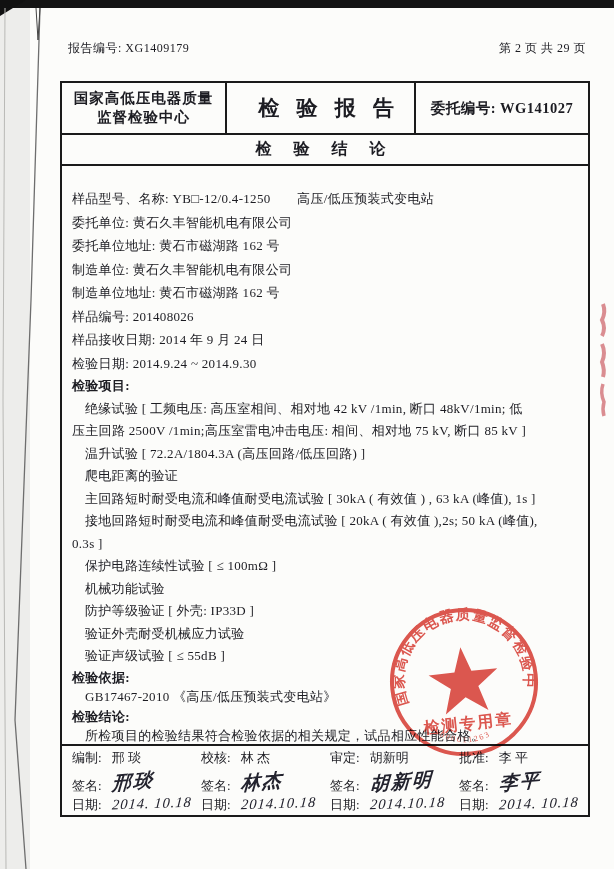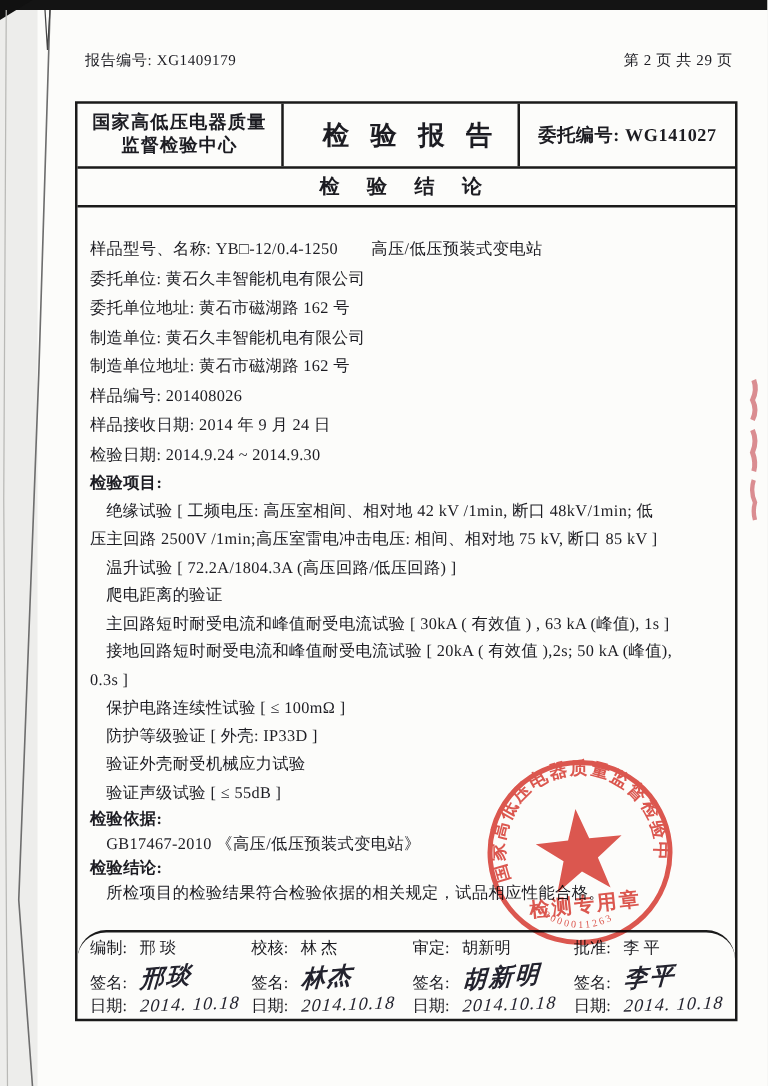--- a/index.html
+++ b/index.html
@@ -35,21 +35,21 @@
 
   
   .body{flex:1;overflow:hidden;padding:21px 8px 0 10px;font-size:13px;letter-spacing:.3px;}
   .ln{line-height:23.5px;white-space:nowrap;}
   .it{line-height:22.5px;white-space:nowrap;}
   .ind{padding-left:13px;}
   .tail{line-height:19.5px;white-space:nowrap;}
   .bold{font-weight:bold;}
 
   
-  .signoff{flex:0 0 auto;border-top:2px solid #1a1a1a;padding:3px 0 0 10px;font-size:13px;border-radius:23px;}
+  .signoff{flex:0 0 auto;border-top:2px solid #1a1a1a;padding:3px 0 0 10px;font-size:13px;}
   .srow{display:flex;align-items:baseline;}
   .srow .col{flex:1;display:flex;align-items:baseline;gap:10px;}
   .r-print{height:22px;}
   .r-sign{height:25px;}
   .r-date{height:19px;}
   .hand-sig{font-style:italic;font-size:19px;font-weight:bold;color:#23232e;
     display:inline-block;transform:rotate(-5deg) skewX(-8deg);letter-spacing:2px;position:relative;top:-2px;}
   .hand-date{font-style:italic;font-size:14.5px;color:#23232e;display:inline-block;
     transform:rotate(-2deg) skewX(-6deg);letter-spacing:1px;position:relative;top:-1px;}
 
@@ -104,20 +104,21 @@
 
     <div class="it bold">检验项目:</div>
     <div class="it ind">绝缘试验 [ 工频电压: 高压室相间、相对地 42 kV /1min, 断口 48kV/1min; 低</div>
     <div class="it">压主回路 2500V /1min;高压室雷电冲击电压: 相间、相对地 75 kV, 断口 85 kV ]</div>
     <div class="it ind">温升试验 [ 72.2A/1804.3A (高压回路/低压回路) ]</div>
     <div class="it ind">爬电距离的验证</div>
     <div class="it ind">主回路短时耐受电流和峰值耐受电流试验 [ 30kA ( 有效值 ) , 63 kA (峰值), 1s ]</div>
     <div class="it ind">接地回路短时耐受电流和峰值耐受电流试验 [ 20kA ( 有效值 ),2s; 50 kA (峰值),</div>
     <div class="it">0.3s ]</div>
     <div class="it ind">保护电路连续性试验 [ ≤ 100mΩ ]</div>
+    <div class="it ind">机械功能试验</div>
     <div class="it ind">防护等级验证 [ 外壳: IP33D ]</div>
     <div class="it ind">验证外壳耐受机械应力试验</div>
     <div class="it ind">验证声级试验 [ ≤ 55dB ]</div>
 
     <div class="tail bold">检验依据:</div>
     <div class="tail ind">GB17467-2010 《高压/低压预装式变电站》</div>
     <div class="tail bold">检验结论:</div>
     <div class="tail ind">所检项目的检验结果符合检验依据的相关规定，试品相应性能合格。</div>
   </div>
 

